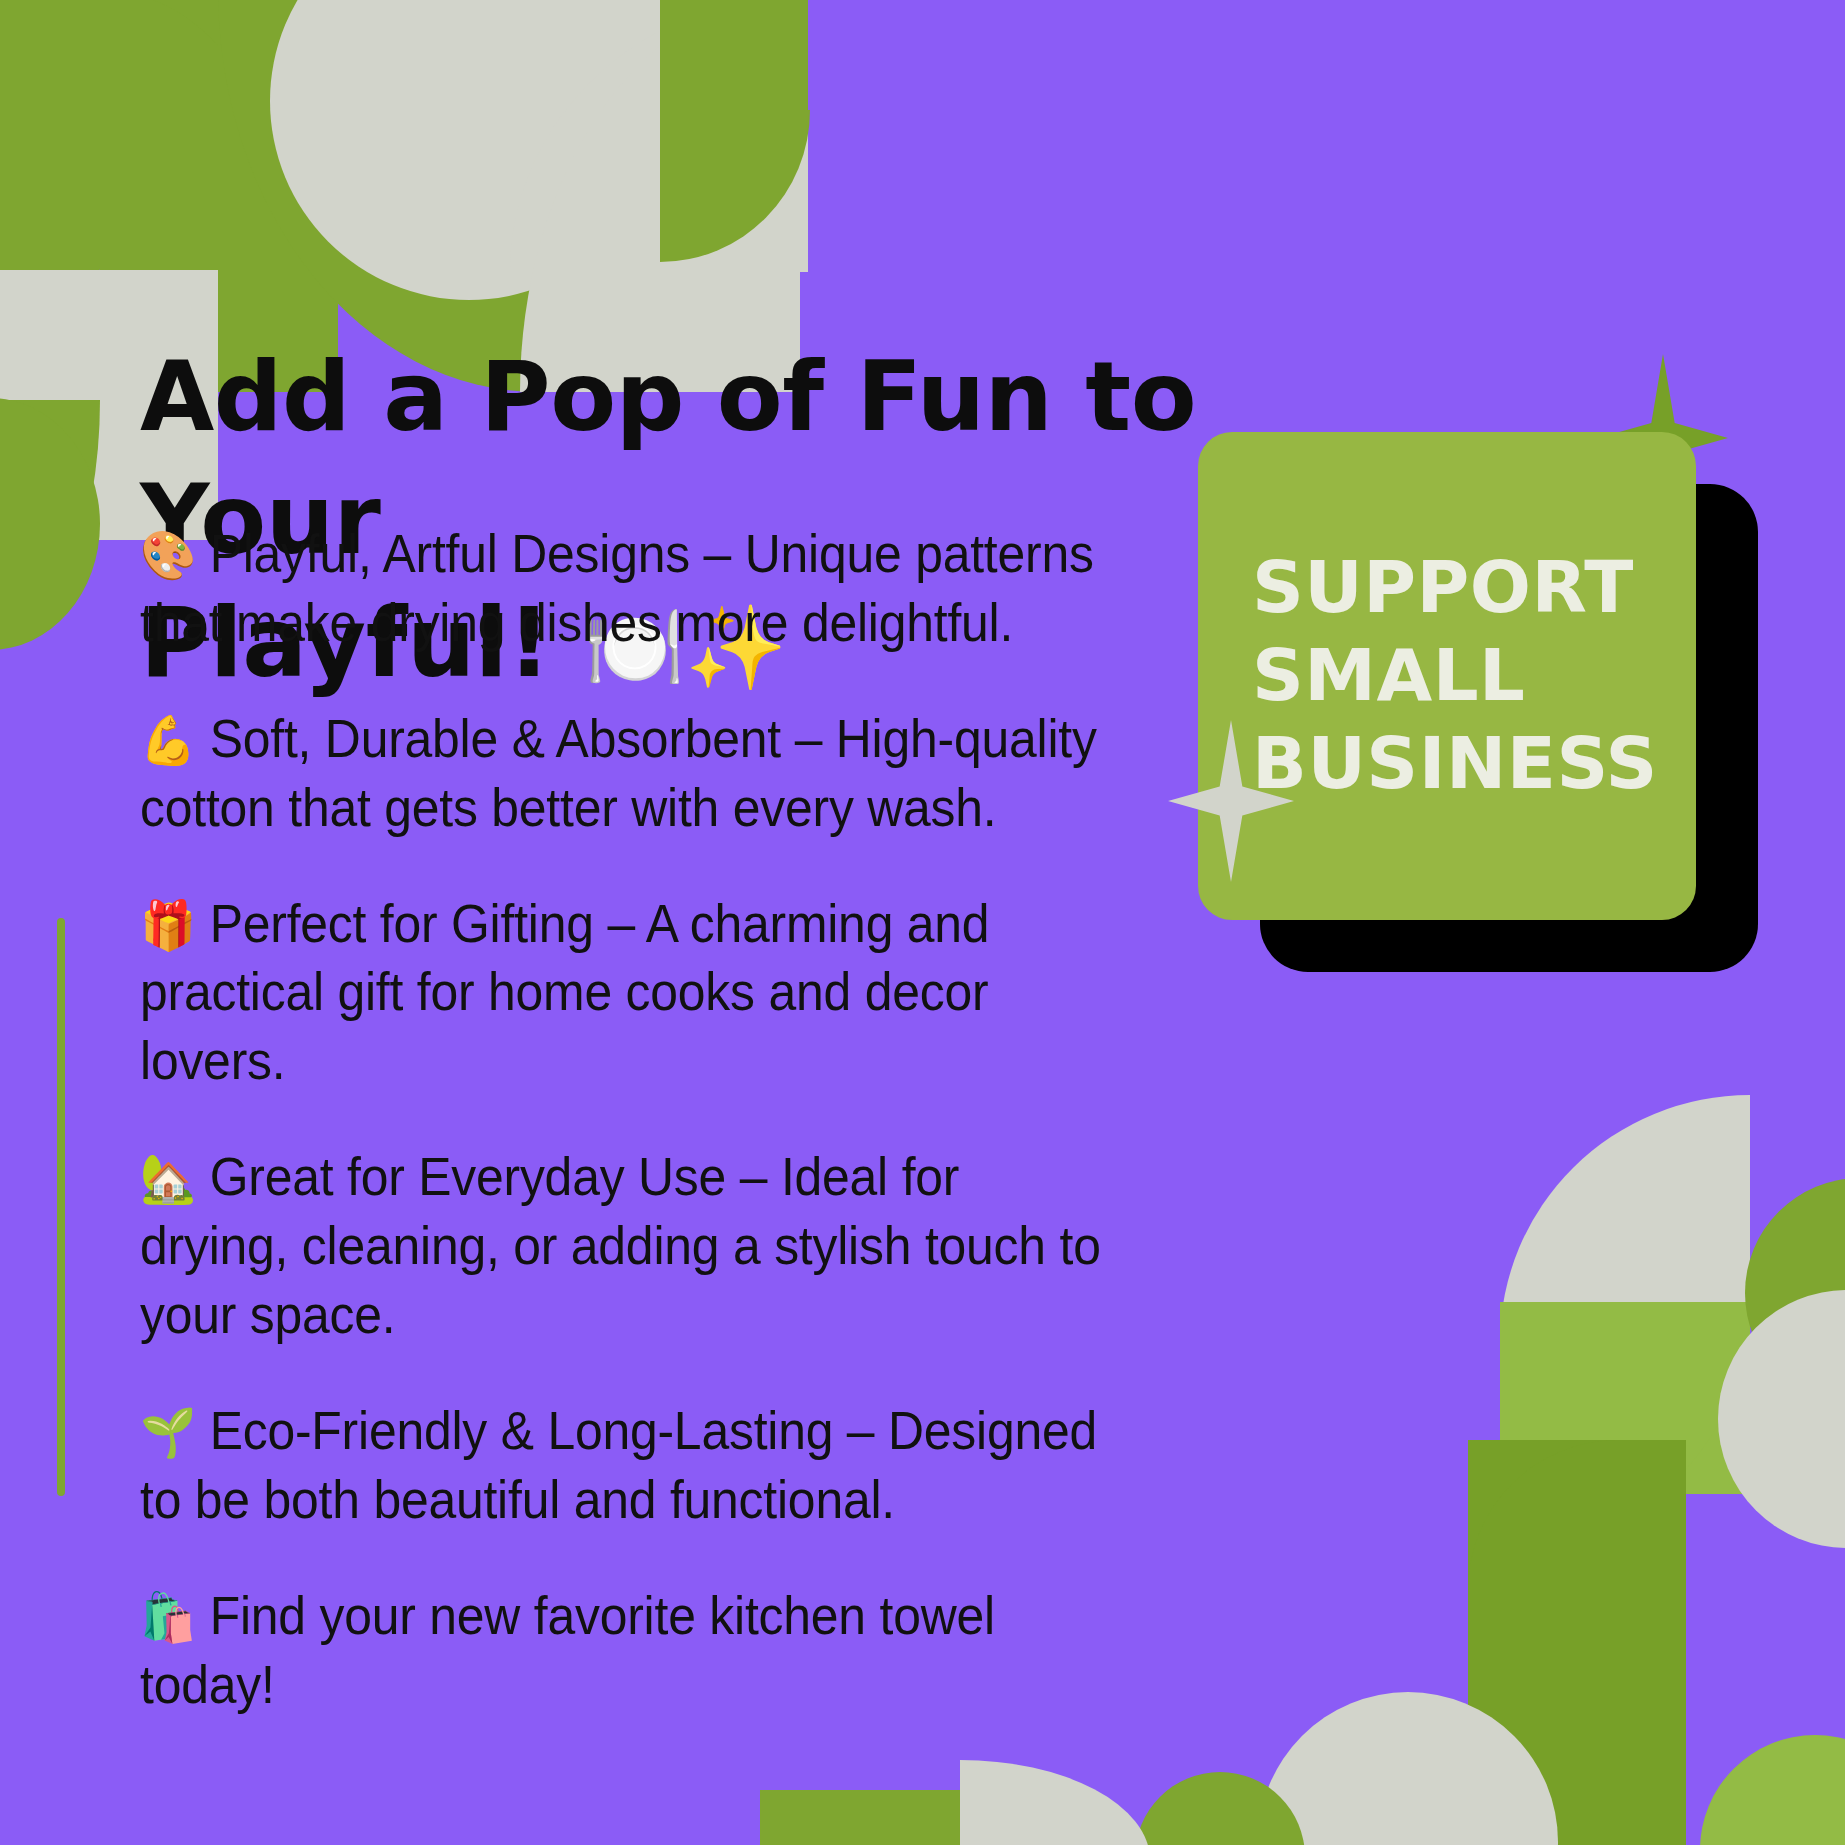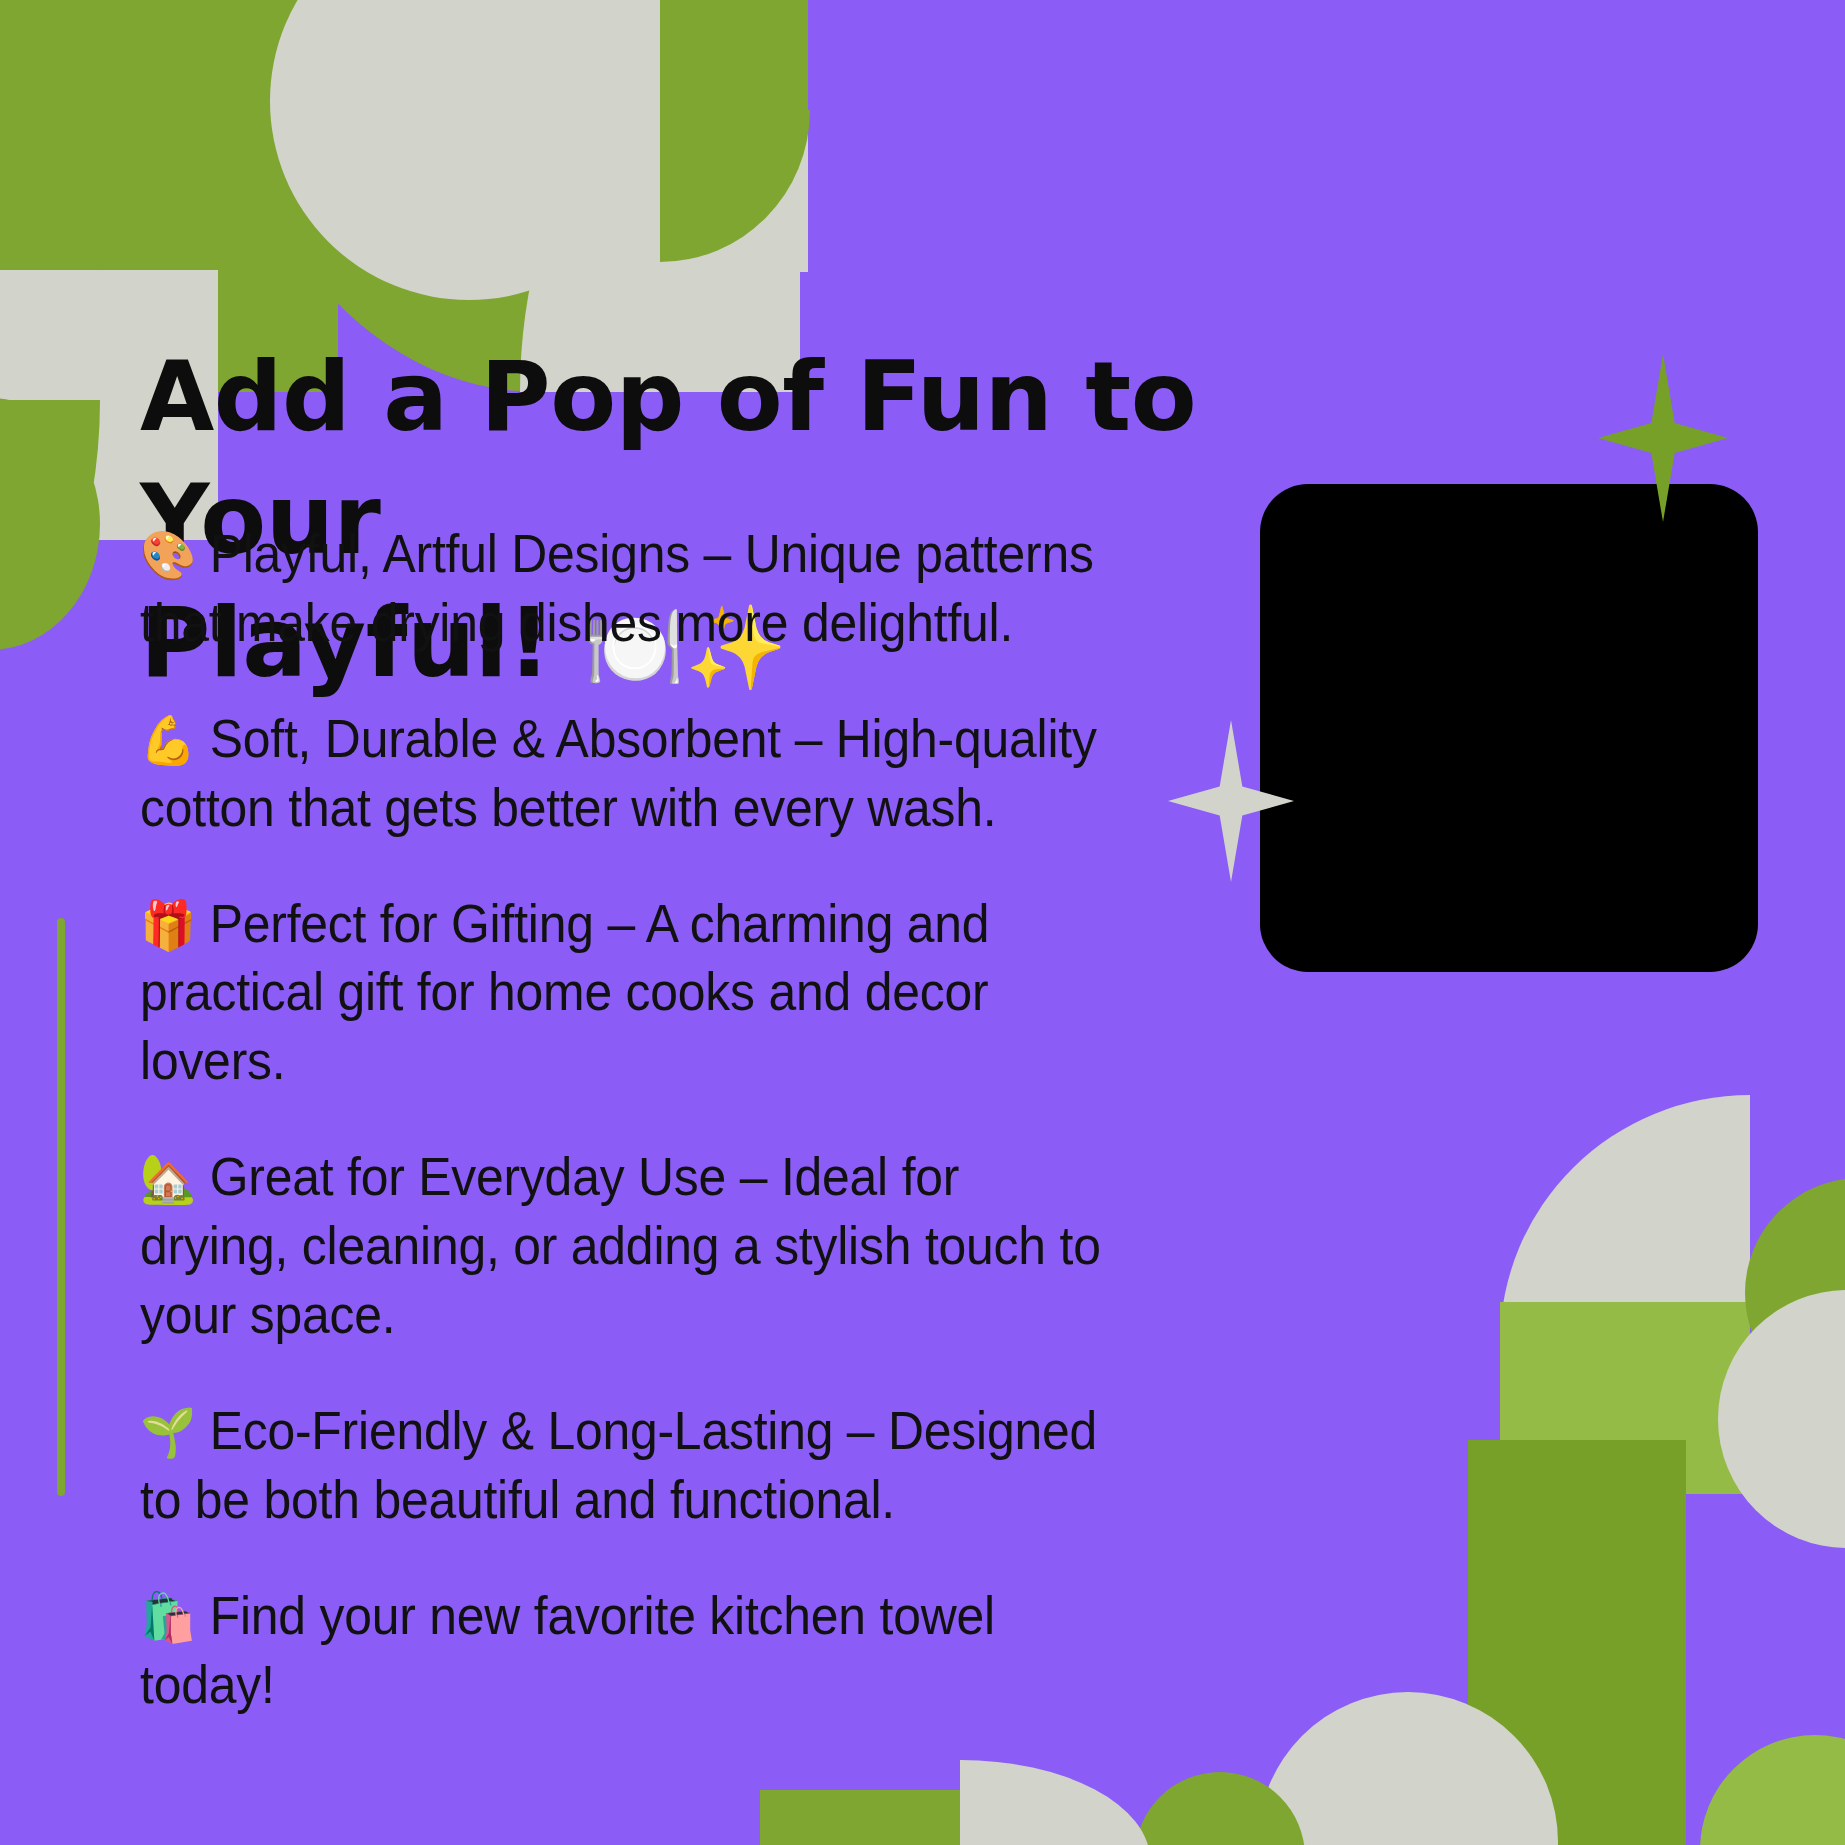--- a/index.html
+++ b/index.html
@@ -222,17 +222,24 @@
       <span class="emo">🛍️</span>
       <span>Find your new favorite kitchen towel today!</span>
     </p>
   </div>
 
   <div class="badge-wrap">
     <div class="badge-shadow"></div>
 
     <div class="badge-spark spark" style="left:400px; top:-78px; width:130px; height:168px; background:#77A028;"></div>
 
+    <div class="badge-card">
+      <div class="badge-text">
+        <div>SUPPORT</div>
+        <div>SMALL</div>
+        <div>BUSINESS</div>
+      </div>
+    </div>
 
     <div class="badge-spark spark" style="left:-30px; top:288px; width:126px; height:162px; background:#D2D4CB;"></div>
   </div>
 
 </div>
 
 </body></html>

